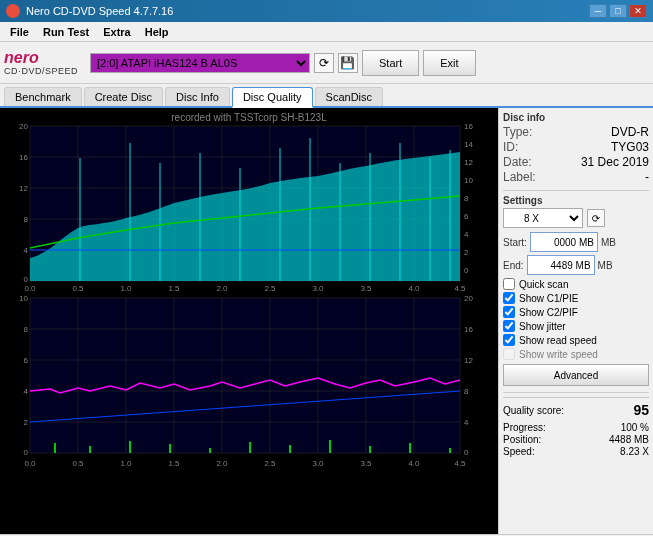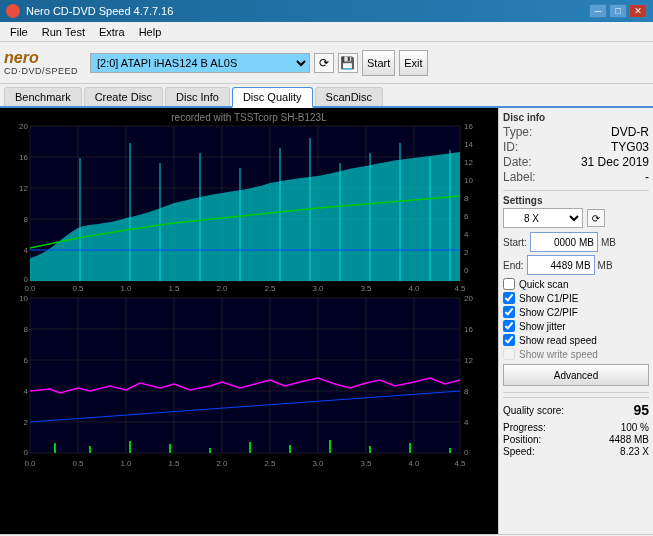--- a/index.html
+++ b/index.html
@@ -56,20 +56,21 @@
 
     
     .menu-bar {
       background: #f0f0f0;
       height: 20px;
       display: flex;
       align-items: center;
       padding: 0 4px;
       border-bottom: 1px solid #ccc;
       gap: 2px;
+      font-weight: bold;
     }
     .menu-item {
       padding: 2px 6px;
       cursor: pointer;
       font-size: 11px;
       color: #000;
     }
 
     
     .toolbar {
@@ -83,40 +84,40 @@
     }
     .nero-logo {
       display: flex;
       flex-direction: column;
       align-items: flex-start;
       margin-right: 8px;
     }
     .nero-text {
       font-size: 16px;
       font-weight: bold;
-      color: #a16207;
+      color: #be185d;
       font-style: italic;
       line-height: 1;
     }
     .cd-dvd-text {
       font-size: 9px;
       color: #333;
       letter-spacing: 0.5px;
     }
     .drive-dropdown {
       height: 20px;
       font-size: 11px;
       padding: 0 2px;
       border: 1px solid #aaa;
-      background: #7dd3fc;
+      background: #a21caf;
       min-width: 220px;
     }
     .toolbar-btn {
       height: 26px;
-      padding: 2px 4px;
+      padding: 2px 16px;
       font-size: 11px;
       border: 1px solid #aaa;
       background: linear-gradient(to bottom, #fff, #e0e0e0);
       cursor: pointer;
       display: flex;
       align-items: center;
       justify-content: center;
     }
     .toolbar-icon {
       width: 20px;

